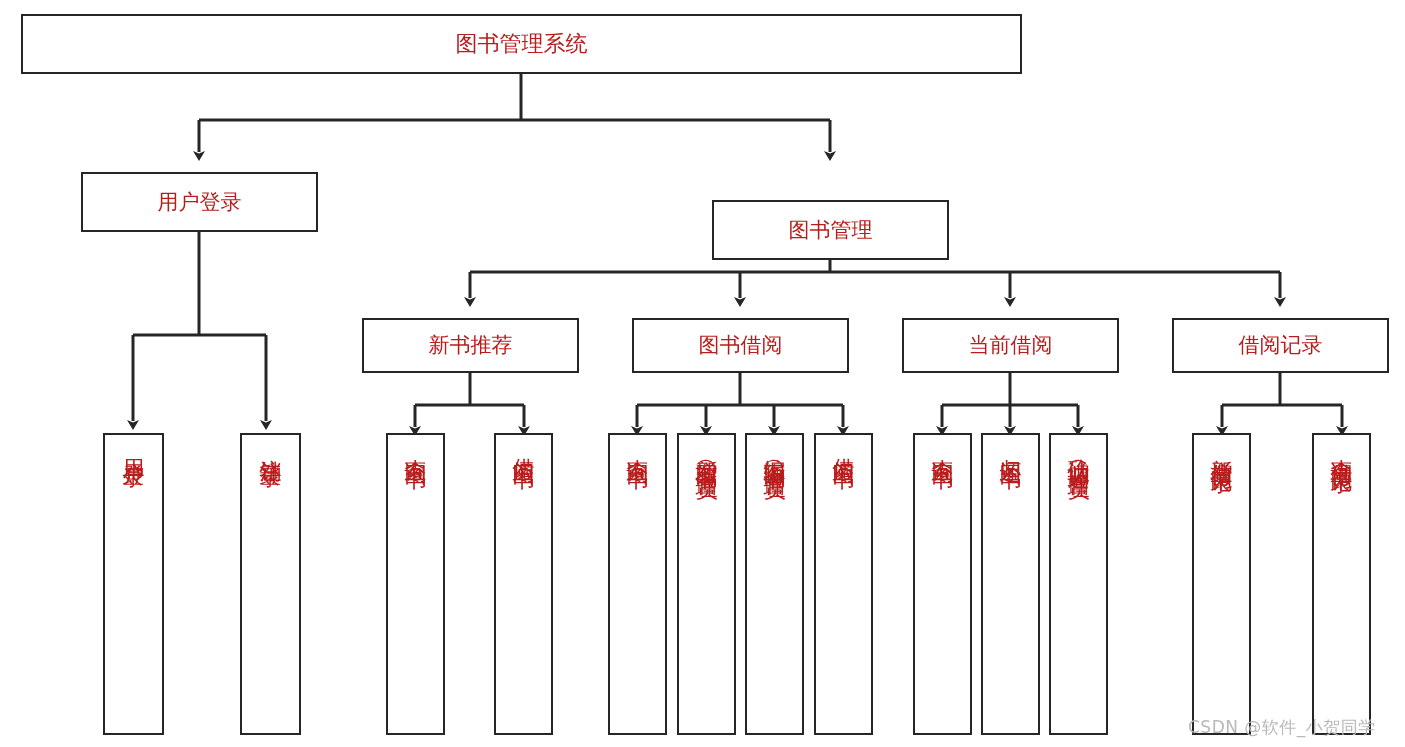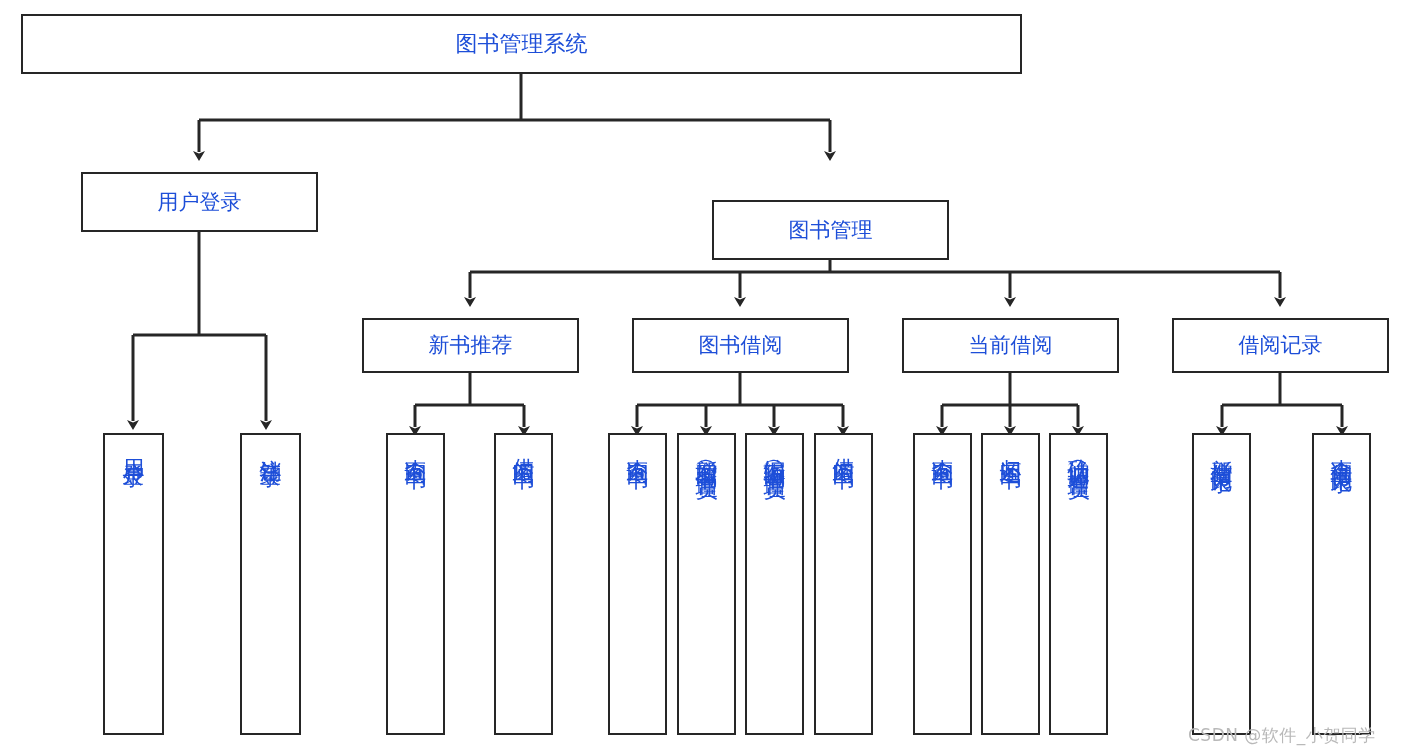--- a/index.html
+++ b/index.html
@@ -14,21 +14,21 @@
   #diagram-root{position:absolute;left:0;top:0;width:1405px;height:747px;}
   svg.edges{position:absolute;left:0;top:0;width:1405px;height:747px;pointer-events:none;}
   .node{
     position:absolute;
     box-sizing:border-box;
     background:#ffffff;
     border:2px solid #262626;
     display:flex;
     align-items:center;
     justify-content:center;
-    color:#1d4ed8;
+    color:#b91c1c;
   }
   .node .lbl{
     display:block;
     text-align:center;
     line-height:1.18;
     white-space:pre;
   }
   .node-h .lbl{font-size:21px;}
   .node-root .lbl{font-size:22px;}
   .node-v{
@@ -45,21 +45,20 @@
     line-height:1;
   }
   #watermark{
     position:absolute;
     left:1188px;top:716px;
     font-size:17px;
     color:#b9b9b9;
     letter-spacing:0.5px;
     white-space:nowrap;
     font-family:"DejaVu Sans","Liberation Sans",sans-serif;
-    margin-top:8px;
   }
 </style>
 </head>
 <body>
 
 <div id="diagram-root">
 
   <svg class="edges" viewBox="0 0 1405 747" xmlns="http://www.w3.org/2000/svg">
     <defs>
       <marker id="arw" markerWidth="10" markerHeight="12" refX="1" refY="6" orient="auto" markerUnits="userSpaceOnUse">

